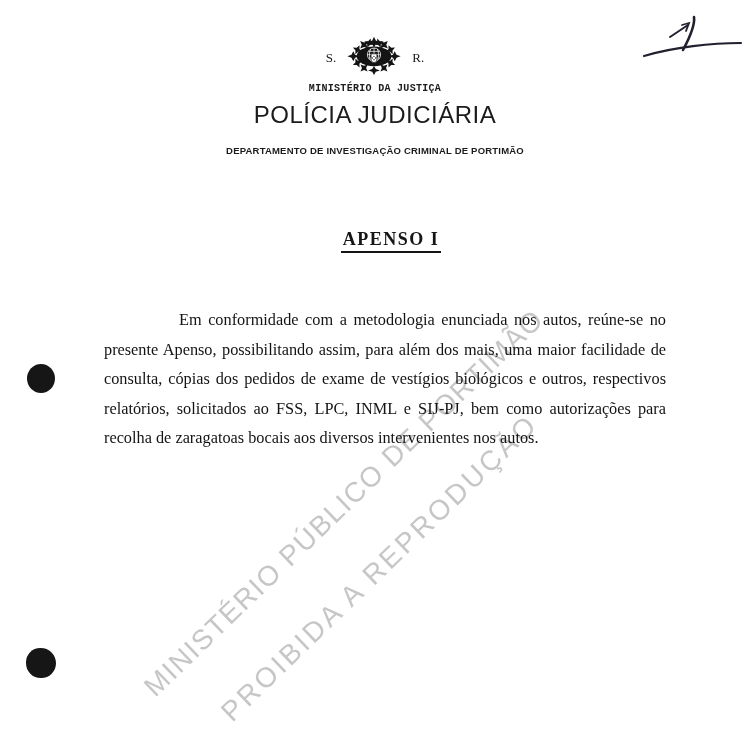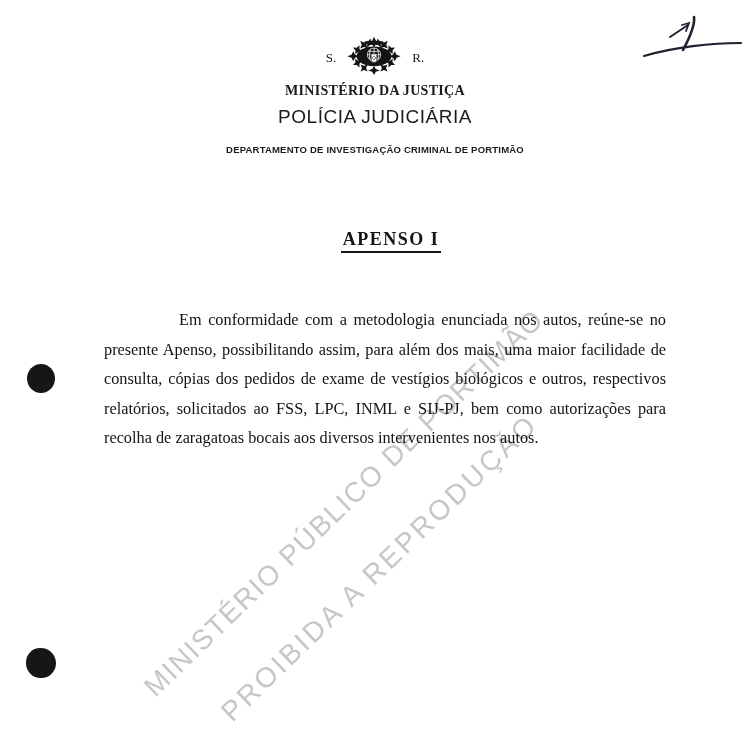--- a/index.html
+++ b/index.html
@@ -20,27 +20,27 @@
   .crest-row{
     display:flex;align-items:center;justify-content:center;gap:9px;
     height:44px;
   }
   .crest-letter{
     font-family:"Liberation Serif", serif;
     font-size:13px;color:#1b1b1b;
   }
   .ministry{
     margin-top:3px;
-    font-family:Liberation Serif, serif;
-    font-weight:700;font-size:14px;letter-spacing:.3px;color:#1b1b1b;
+    font-family:Liberation Mono, monospace;
+    font-weight:700;font-size:10px;letter-spacing:.3px;color:#1b1b1b;
   }
   .org{
     margin-top:7px;
     font-family:"Liberation Sans", sans-serif;
-    font-weight:400;font-size:19px;letter-spacing:.5px;color:#1b1b1b;
+    font-weight:400;font-size:24px;letter-spacing:.5px;color:#1b1b1b;
   }
   .dept{
     margin-top:16px;
     font-family:"Liberation Sans", sans-serif;
     font-weight:700;font-size:9.5px;letter-spacing:.2px;color:#1b1b1b;
   }
   
   .title{
     position:absolute;top:229px;left:16px;width:100%;
     text-align:center;z-index:3;

